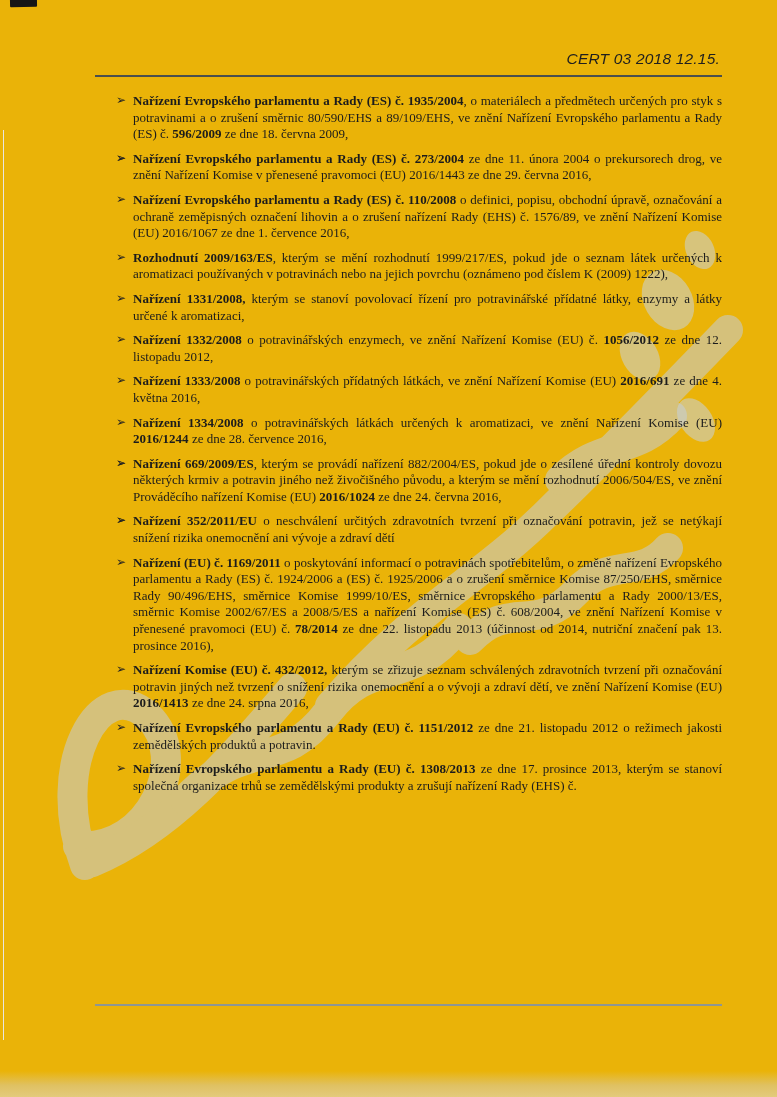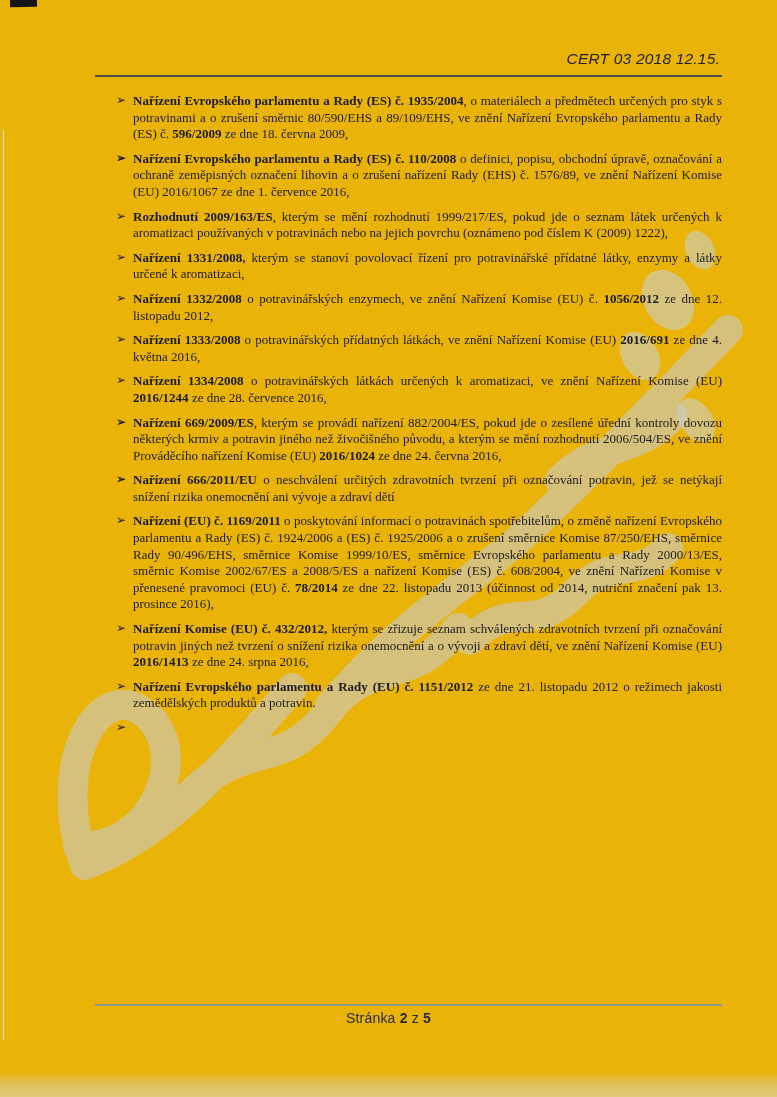--- a/index.html
+++ b/index.html
@@ -92,39 +92,33 @@
       <ellipse cx="696" cy="420" rx="16" ry="24" transform="rotate(-35 696 420)"></ellipse>
     </g>
   </svg>
 
   <div class="header-code">CERT 03 2018 12.15.</div>
   <div class="header-rule"></div>
 
   <div class="reg-list">
       <div class="item"><span class="bullet">➢</span><span><b>Nařízení Evropského parlamentu a Rady (ES) č. 1935/2004</b><span>, o materiálech a předmětech určených pro styk s potravinami a o zrušení směrnic 80/590/EHS a 89/109/EHS, ve znění Nařízení Evropského parlamentu a Rady (ES) č. </span><b>596/2009</b><span> ze dne 18. června 2009,</span></span></div>
       <div class="item"><span class="bullet">➢</span></div>
-      <div class="item"><span class="bullet">➢</span></div>
+      <div class="item"><span class="bullet">➢</span><span><b>Nařízení Evropského parlamentu a Rady (ES) č. 273/2004</b><span> ze dne 11. února 2004 o prekursorech drog, ve znění Nařízení Komise v přenesené pravomoci (EU) 2016/1443 ze dne 29. června 2016,</span></span></div>
       <div class="item"><span class="bullet">➢</span><span><b>Nařízení Evropského parlamentu a Rady (ES) č. 110/2008</b><span> o definici, popisu, obchodní úpravě, označování a ochraně zeměpisných označení lihovin a o zrušení nařízení Rady (EHS) č. 1576/89, ve znění Nařízení Komise (EU) 2016/1067 ze dne 1. července 2016,</span></span></div>
       <div class="item"><span class="bullet">➢</span><span><b>Rozhodnutí 2009/163/ES</b><span>, kterým se mění rozhodnutí 1999/217/ES, pokud jde o seznam látek určených k aromatizaci používaných v potravinách nebo na jejich povrchu (oznámeno pod číslem K (2009) 1222),</span></span></div>
       <div class="item"><span class="bullet">➢</span><span><b>Nařízení 1331/2008,</b><span> kterým se stanoví povolovací řízení pro potravinářské přídatné látky, enzymy a látky určené k aromatizaci,</span></span></div>
       <div class="item"><span class="bullet">➢</span><span><b>Nařízení 1332/2008</b><span> o potravinářských enzymech, ve znění Nařízení Komise (EU) č. </span><b>1056/2012</b><span> ze dne 12. listopadu 2012,</span></span></div>
       <div class="item"><span class="bullet">➢</span><span><b>Nařízení 1333/2008</b><span> o potravinářských přídatných látkách, ve znění Nařízení Komise (EU) </span><b>2016/691</b><span> ze dne 4. května 2016,</span></span></div>
       <div class="item"><span class="bullet">➢</span><span><b>Nařízení 1334/2008</b><span> o potravinářských látkách určených k aromatizaci, ve znění Nařízení Komise (EU) </span><b>2016/1244</b><span> ze dne 28. července 2016,</span></span></div>
       <div class="item"><span class="bullet">➢</span></div>
       <div class="item"><span class="bullet">➢</span><span><b>Nařízení 669/2009/ES</b><span>, kterým se provádí nařízení 882/2004/ES, pokud jde o zesílené úřední kontroly dovozu některých krmiv a potravin jiného než živočišného původu, a kterým se mění rozhodnutí 2006/504/ES, ve znění Prováděcího nařízení Komise (EU) </span><b>2016/1024</b><span> ze dne 24. června 2016,</span></span></div>
       <div class="item"><span class="bullet">➢</span></div>
-      <div class="item"><span class="bullet">➢</span><span><b>Nařízení 666/2011/EU</b><span> o neschválení určitých zdravotních tvrzení při označování potravin, jež se netýkají snížení rizika onemocnění ani vývoje a zdraví dětí</span></span></div>
+      <div class="item"><span class="bullet">➢</span><span><b>Nařízení 352/2011/EU</b><span> o neschválení určitých zdravotních tvrzení při označování potravin, jež se netýkají snížení rizika onemocnění ani vývoje a zdraví dětí</span></span></div>
       <div class="item"><span class="bullet">➢</span><span><b>Nařízení (EU) č. 1169/2011</b><span> o poskytování informací o potravinách spotřebitelům, o změně nařízení Evropského parlamentu a Rady (ES) č. 1924/2006 a (ES) č. 1925/2006 a o zrušení směrnice Komise 87/250/EHS, směrnice Rady 90/496/EHS, směrnice Komise 1999/10/ES, směrnice Evropského parlamentu a Rady 2000/13/ES, směrnic Komise 2002/67/ES a 2008/5/ES a nařízení Komise (ES) č. 608/2004, ve znění Nařízení Komise v přenesené pravomoci (EU) č. </span><b>78/2014</b><span> ze dne 22. listopadu 2013 (účinnost od 2014, nutriční značení pak 13. prosince 2016),</span></span></div>
       <div class="item"><span class="bullet">➢</span><span><b>Nařízení Komise (EU) č. 432/2012,</b><span> kterým se zřizuje seznam schválených zdravotních tvrzení při označování potravin jiných než tvrzení o snížení rizika onemocnění a o vývoji a zdraví dětí, ve znění Nařízení Komise (EU) </span><b>2016/1413</b><span> ze dne 24. srpna 2016,</span></span></div>
       <div class="item"><span class="bullet">➢</span><span><b>Nařízení Evropského parlamentu a Rady (EU) č. 1151/2012</b><span> ze dne 21. listopadu 2012 o režimech jakosti zemědělských produktů a potravin.</span></span></div>
-      <div class="item"><span class="bullet">➢</span></div>
+      <div class="item"><span class="bullet">➢</span><span><b>Nařízení Evropského parlamentu a Rady (EU) č. 1308/2013</b><span> ze dne 17. prosince 2013, kterým se stanoví společná organizace trhů se zemědělskými produkty a zrušují nařízení Rady (EHS) č.</span></span></div>
     </div>
 
   <div class="footer-rule"></div>
-  <div class="footer-text">
-    <span>Stránka</span>
-    <b>2</b>
-    <span>z</span>
-    <b>5</b>
-  </div>
 
   <div class="bottom-band"></div>
 </div>
 
 </body></html>

